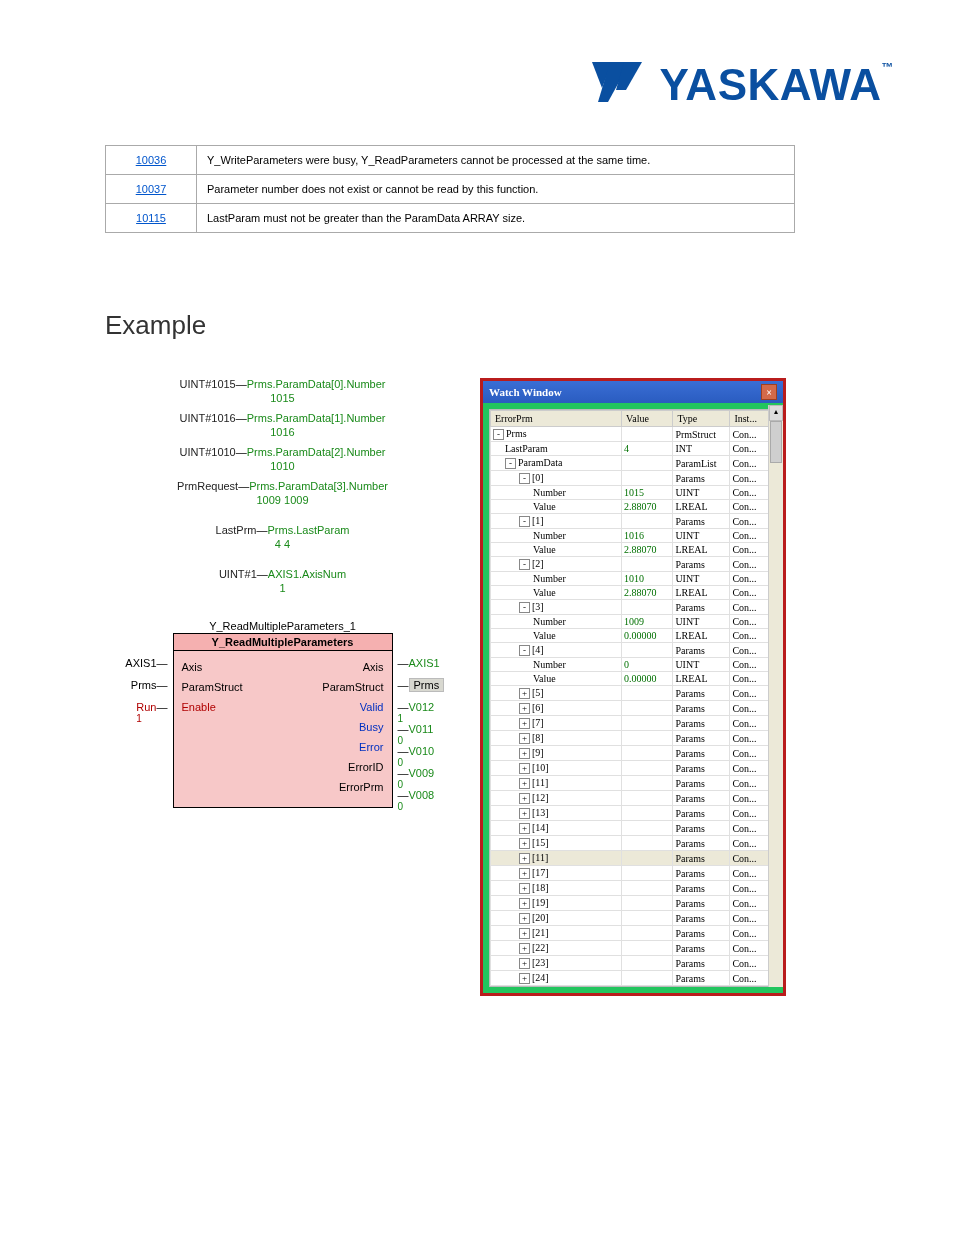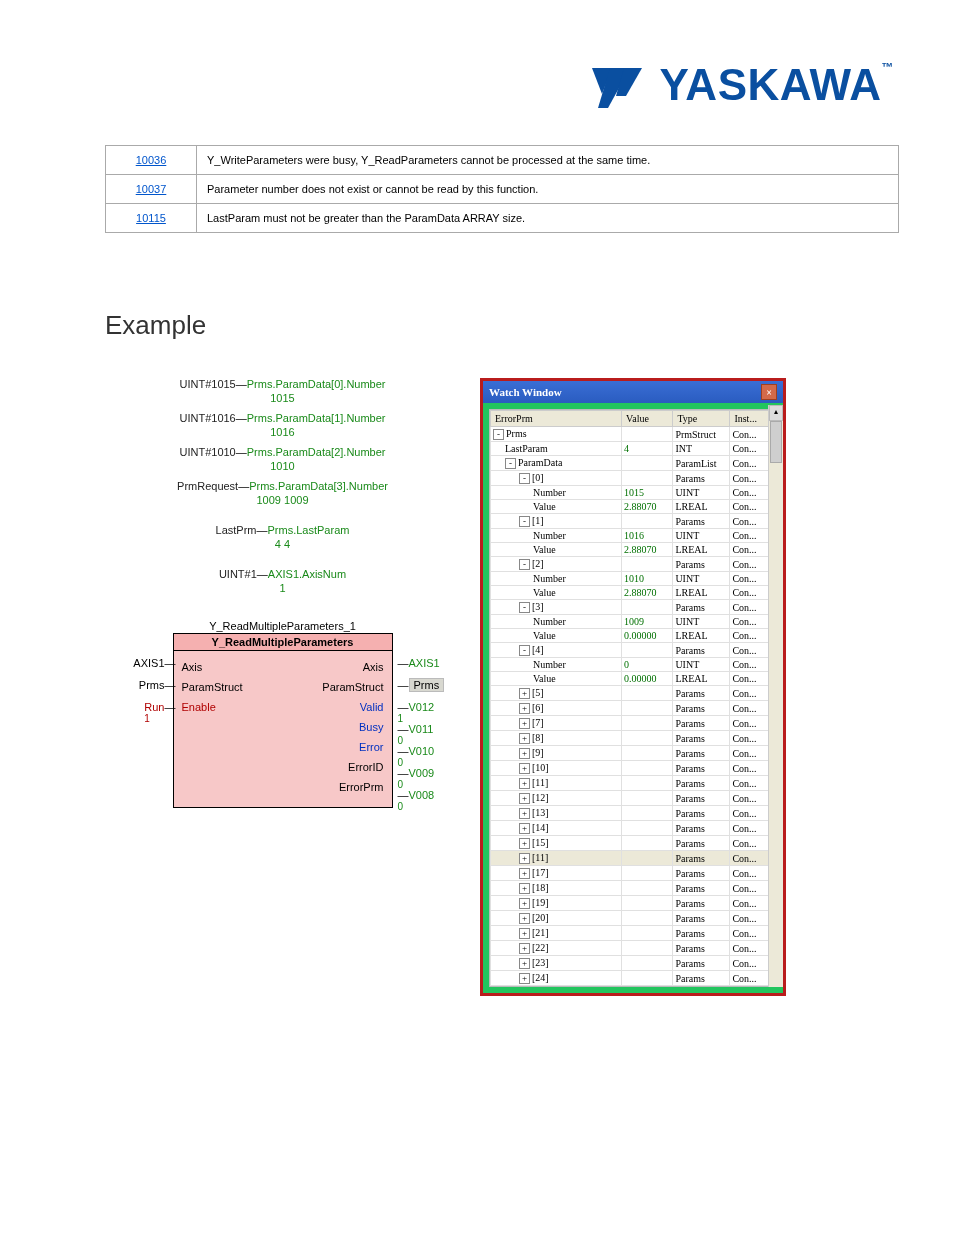--- a/index.html
+++ b/index.html
@@ -1,23 +1,23 @@
 <!DOCTYPE html>
 <html><head>
 <meta charset="utf-8">
 <style>
   html,body{margin:0;padding:0;background:#fff;font-family:Arial,Helvetica,sans-serif;font-size:11px;color:#000}
   .page{width:954px;height:1235px;position:relative}
   
-  .logo{position:absolute;top:60px;right:60px;display:flex;align-items:flex-end;gap:16px}
+  .logo{position:absolute;top:60px;right:60px;display:flex;align-items:flex-start;gap:16px}
   .logo-mark svg{display:block}
   .logo-text{font-size:44px;font-weight:700;color:#0a4fa0;letter-spacing:0.5px;font-family:Arial,sans-serif}
   .logo-tm{font-size:12px;color:#0a4fa0;vertical-align:top}
   
-  .doc-table{position:absolute;top:145px;left:105px;width:794px;border-collapse:collapse}
+  .doc-table{position:absolute;top:145px;left:105px;width:690px;border-collapse:collapse}
   .doc-table td{border:1px solid #aaa;padding:8px 10px;font-size:11px;vertical-align:top}
   .doc-table td.code{width:70px;text-align:center}
   .doc-table td.code a{color:#0055cc;text-decoration:underline}
   
   .section{position:absolute;top:310px;left:105px;font-size:26px;color:#333}
   
   .diagram{position:absolute;top:378px;left:105px;width:355px;font-family:Arial,sans-serif;font-size:11px}
   .assign-line{white-space:nowrap;text-align:center;margin-bottom:2px}
   .assign-line .lhs{color:#222}
   .assign-line .rhs{color:#1a8a1a}
@@ -26,21 +26,21 @@
   .fb-wrap{margin-top:26px;text-align:center}
   .fb-title{font-size:11px;margin-bottom:1px}
   .fb-box{display:inline-block;position:relative}
   .fb-header{background:#f5b0b0;border:1px solid #000;padding:2px 8px;font-size:11px;font-weight:700}
   .fb-body{background:#f7c8c8;border:1px solid #000;border-top:none;width:218px;padding:6px 0 10px 0;position:relative}
   .fb-row{display:flex;justify-content:space-between;padding:4px 8px}
   .fb-left{color:#b00000;font-weight:400}
   .fb-black{color:#000}
   .fb-right{text-align:right;color:#0030c0;font-weight:400}
   .conn{position:absolute;white-space:nowrap}
-  .conn-l{right:216px;text-align:left}
+  .conn-l{right:224px;text-align:left}
   .conn-r{left:224px;text-align:left}
   .conn .sig{color:#000}
   .conn .sigred{color:#b00000}
   .conn .var{color:#1a8a1a}
   .conn .num{color:#1a8a1a;display:block;font-size:10px}
   .conn .numred{color:#b00000;display:block;font-size:10px}
   
   .watch{position:absolute;top:378px;left:480px;width:300px;border:3px solid #b91c1c;background:#22c55e;font-family:Liberation Serif, serif}
   .watch-title{background:linear-gradient(#3a6ed5,#2a5cc0);color:#fff;font-weight:700;font-size:11px;padding:3px 6px;display:flex;justify-content:space-between;align-items:center}
   .watch-close{background:#d46a4a;color:#fff;width:14px;height:14px;display:flex;align-items:center;justify-content:center;font-size:10px;font-weight:700;border:1px solid #a04020}

